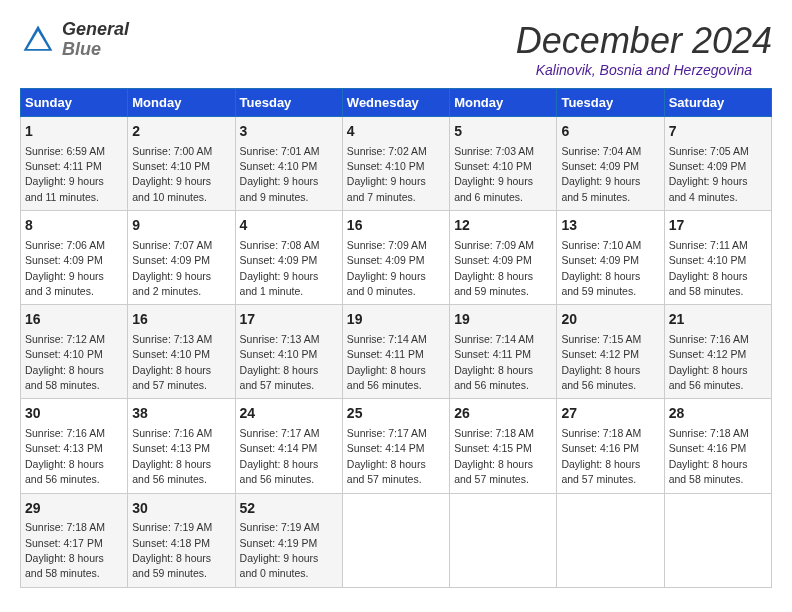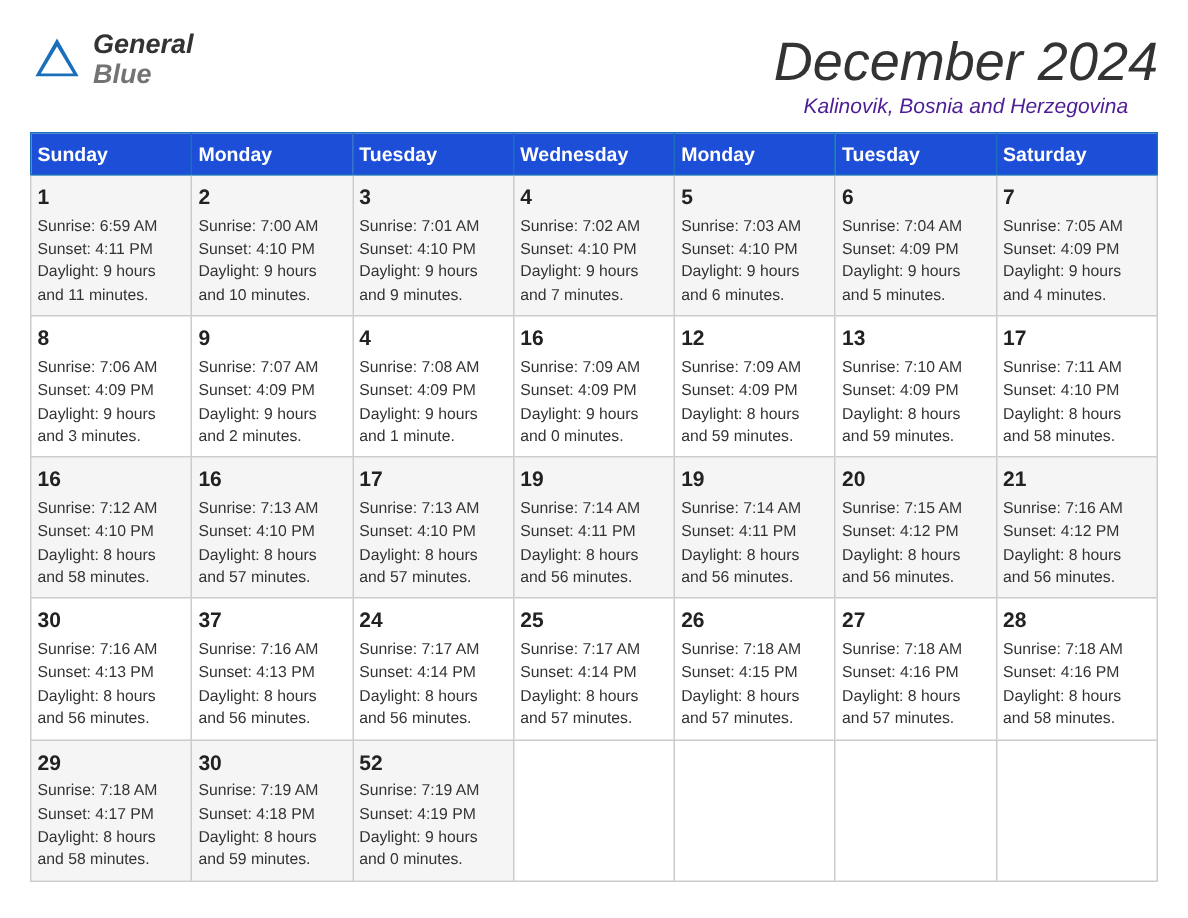--- a/index.html
+++ b/index.html
@@ -207,21 +207,21 @@
         <span class="day-number">21</span>
         <span class="day-info">Sunrise: 7:16 AM<br>Sunset: 4:12 PM<br>Daylight: 8 hours and 56 minutes.</span>
       </td>
       </tr>
       <tr>
         <td>
         <span class="day-number">30</span>
         <span class="day-info">Sunrise: 7:16 AM<br>Sunset: 4:13 PM<br>Daylight: 8 hours and 56 minutes.</span>
       </td>
         <td>
-        <span class="day-number">37</span>
+        <span class="day-number">38</span>
         <span class="day-info">Sunrise: 7:16 AM<br>Sunset: 4:13 PM<br>Daylight: 8 hours and 56 minutes.</span>
       </td>
         <td>
         <span class="day-number">24</span>
         <span class="day-info">Sunrise: 7:17 AM<br>Sunset: 4:14 PM<br>Daylight: 8 hours and 56 minutes.</span>
       </td>
         <td>
         <span class="day-number">25</span>
         <span class="day-info">Sunrise: 7:17 AM<br>Sunset: 4:14 PM<br>Daylight: 8 hours and 57 minutes.</span>
       </td>

